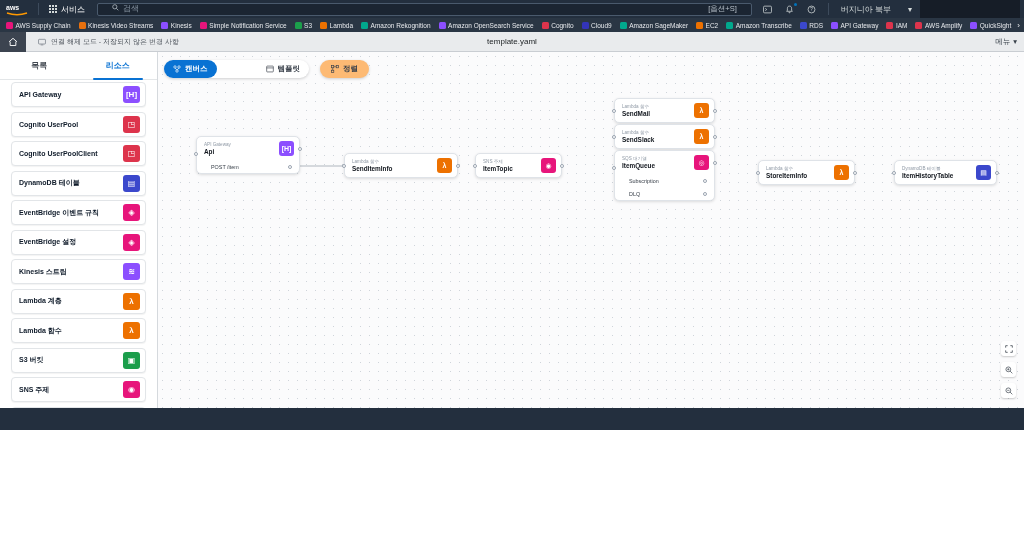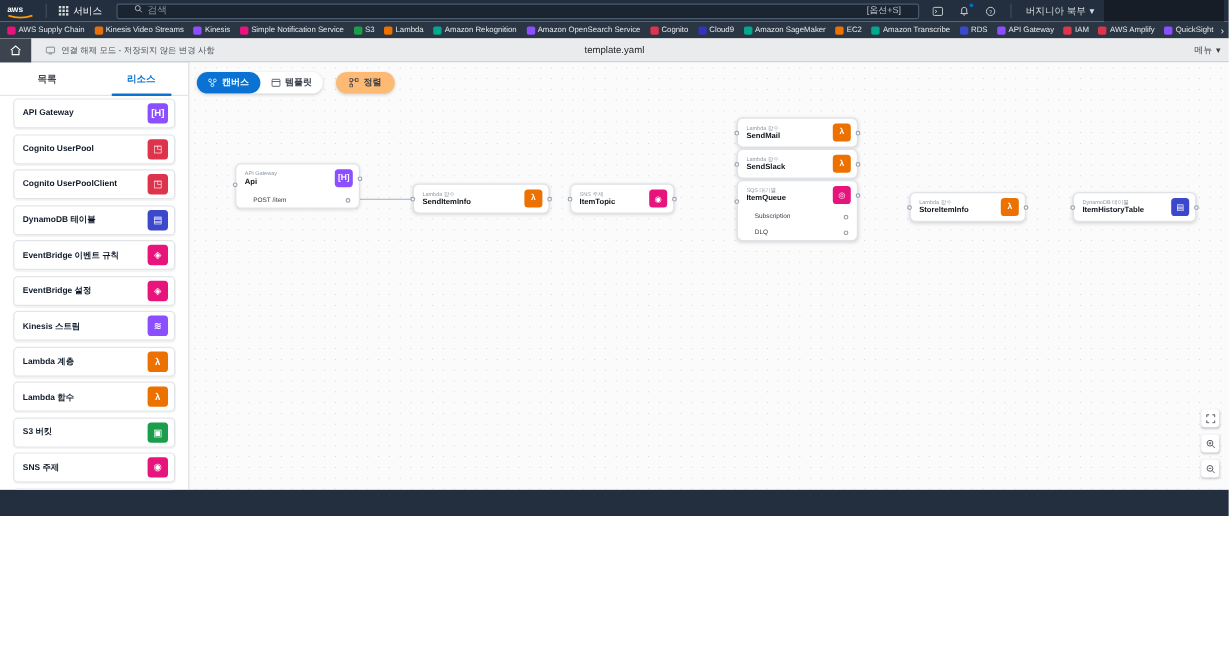--- a/index.html
+++ b/index.html
@@ -34,21 +34,21 @@
   .kbd-hint { font-size: 7.5px; color: #b7c0c9; }
   .top-right { display: flex; align-items: center; gap: 2px; padding-right: 4px; }
   .top-icon-btn {
     width: 20px; height: 18px; display: flex; align-items: center; justify-content: center;
     color: #d5dbdb; position: relative;
   }
   .notif-dot {
     position: absolute; top: 3px; right: 3px; width: 3px; height: 3px;
     background: #0073bb; border-radius: 50%;
   }
-  .region-sel { font-size: 8px; color: #d5dbdb; padding: 0 6px; display: flex; align-items: center; gap: 3px; justify-content: space-between; }
+  .region-sel { font-size: 8px; color: #d5dbdb; padding: 0 6px; display: flex; align-items: center; gap: 17px; justify-content: space-between; }
   .acct-box { width: 100px; height: 18px; background: #161d27; }
 
   
   .bookmark-bar {
     height: 14px; background: #2a3644; display: flex; align-items: center;
     gap: 0px; padding: 0 2px; overflow: hidden; position: relative;
   }
   .bm {
     display: flex; align-items: center; gap: 2.5px; padding: 0 4px;
     font-size: 6.5px; color: #e8eaed; white-space: nowrap; height: 14px;
@@ -126,20 +126,21 @@
     background-image: radial-gradient(#cfd4da 0.7px, transparent 0.7px);
     background-size: 9px 9px;
   }
   .canvas-toolbar {
     position: absolute; top: 8px; left: 6px; display: flex; align-items: center; gap: 11px;
     z-index: 5;
   }
   .seg-group {
     display: flex; background: #fff; border-radius: 12px;
     box-shadow: 0 1px 3px rgba(0,0,0,0.18);
+    gap: 40px;
   }
   .seg {
     display: flex; align-items: center; gap: 4px; padding: 4px 9px;
     font-size: 7.5px; color: #39404a; border-radius: 12px; font-weight: bold;
   }
   .seg.active { background: #0972d3; color: #fff; }
   .pill-btn {
     display: flex; align-items: center; gap: 4px; padding: 4px 11px;
     background: #fdba74; border-radius: 12px; font-size: 7.5px; color: #39404a;
     box-shadow: 0 1px 3px rgba(0,0,0,0.18); font-weight: bold;

